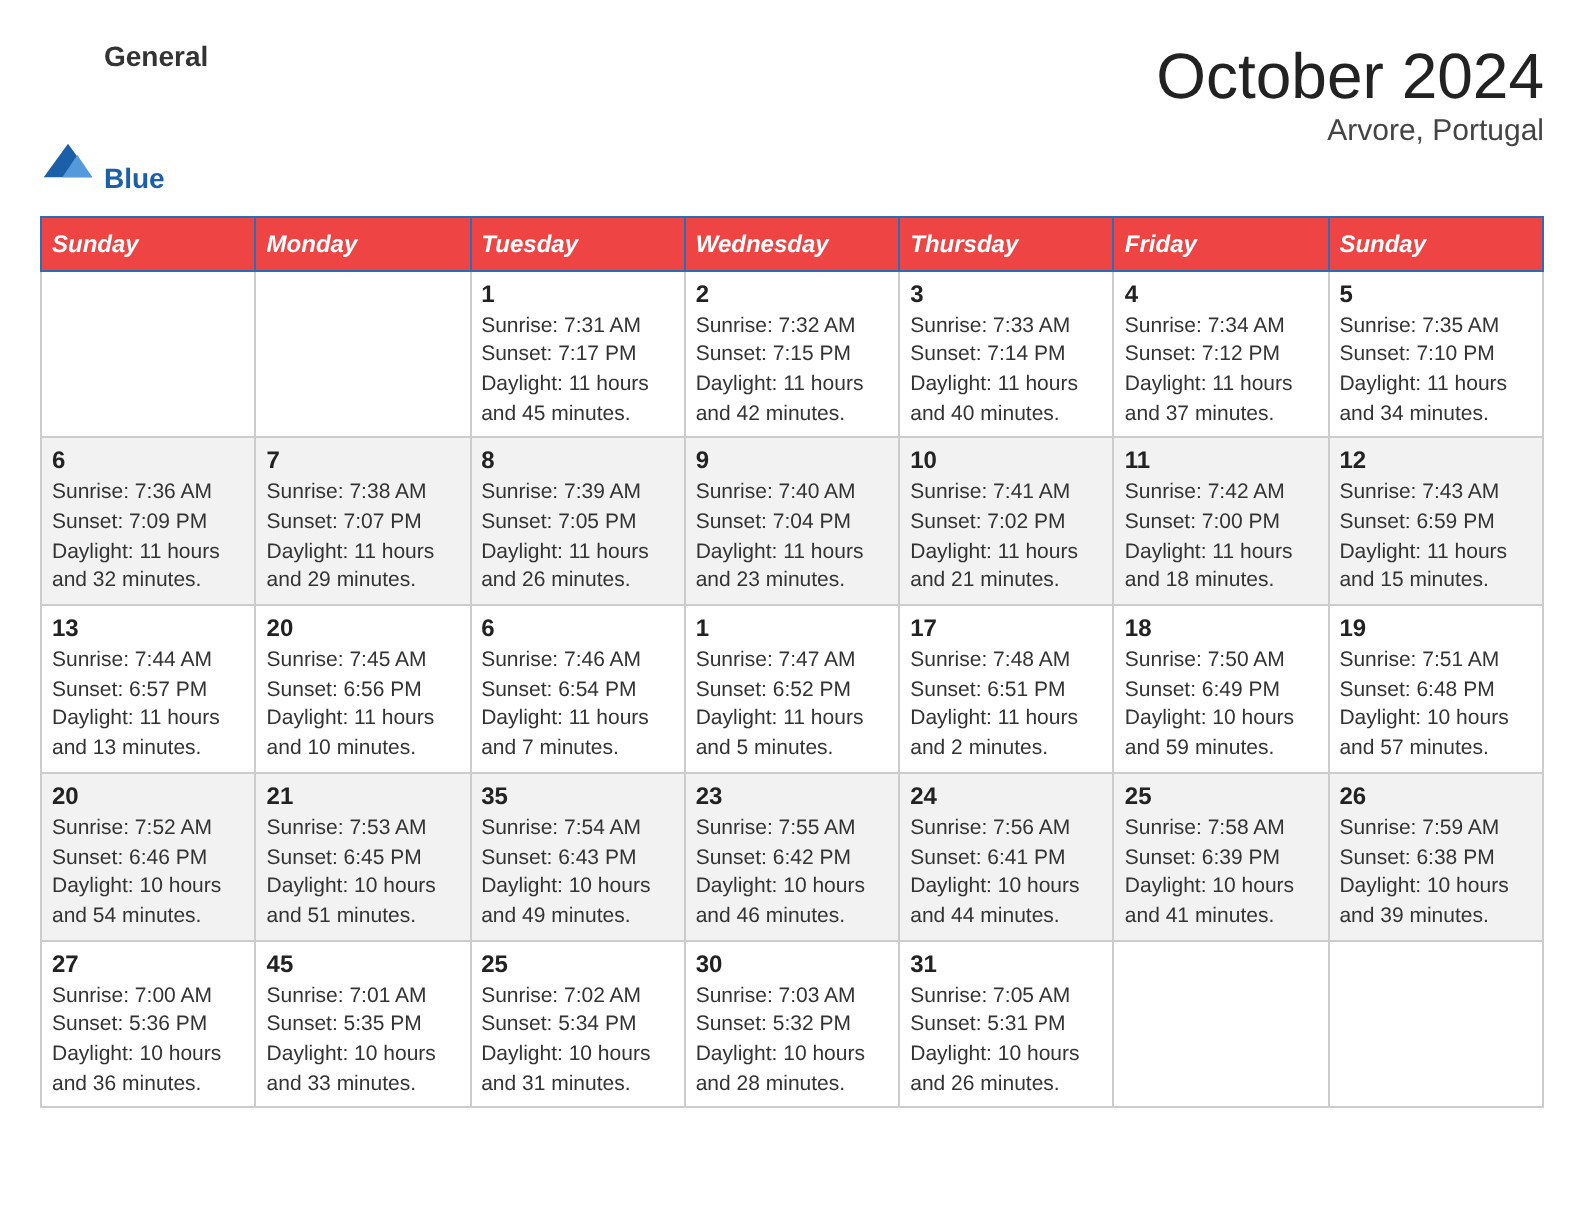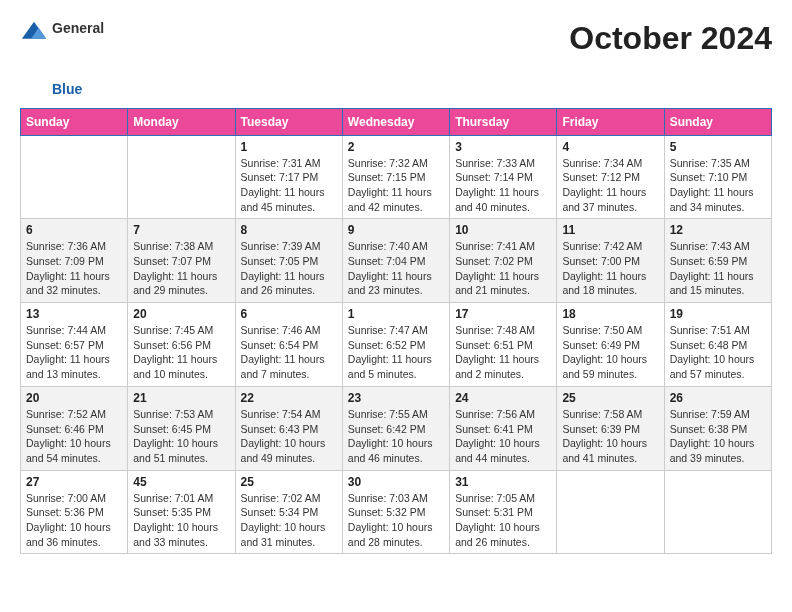--- a/index.html
+++ b/index.html
@@ -11,61 +11,62 @@
       padding: 20px;
     }
     .header {
       display: flex;
       justify-content: space-between;
       align-items: flex-start;
       margin-bottom: 10px;
     }
     .logo {
       display: flex;
-      align-items: flex-start;
+      align-items: flex-end;
       gap: 4px;
     }
     .logo-text {
       display: flex;
       flex-direction: column;
       font-size: 14px;
       font-weight: bold;
       line-height: 1.2;
     }
     .logo-text .general { color: #333; }
     .logo-text .blue { color: #1a5fa8; margin-top: 44px; }
     .logo-icon {
       width: 28px;
       height: 28px;
     }
     .title-block {
       text-align: right;
     }
     .month-title {
       font-size: 32px;
-      font-weight: bold;
+      font-weight: normal;
       color: #222;
     }
     .location {
       font-size: 15px;
       color: #444;
     }
     table {
       width: 100%;
       border-collapse: collapse;
       font-size: 11px;
     }
     thead th {
-      background: #ec4899;
+      background: #ef4444;
       color: #fff;
       text-align: left;
       padding: 6px 5px;
       font-size: 12px;
       font-weight: bold;
       border: 1px solid #2a6db5;
+      font-style: italic;
     }
     tbody td {
       border: 1px solid #ccc;
       vertical-align: top;
       padding: 4px 5px;
       width: calc(100% / 7);
       min-height: 80px;
     }
     tbody tr:nth-child(odd) td {
       background: #fff;
@@ -97,20 +98,21 @@
       <polygon points="15,2 28,20 2,20" fill="#1a5fa8"></polygon>
       <polygon points="20,8 28,20 12,20" fill="#5599dd"></polygon>
     </svg>
     <div class="logo-text">
       <span class="general">General</span>
       <span class="blue">Blue</span>
     </div>
   </div>
   <div class="title-block">
     <div class="month-title">October 2024</div>
+    <div class="location">Arvore, Portugal</div>
   </div>
 </div>
 
 <table>
   <thead>
     <tr>
       <th>Sunday</th>
       <th>Monday</th>
       <th>Tuesday</th>
       <th>Wednesday</th>
@@ -207,21 +209,21 @@
       <tr>
         <td>
           <div class="day-number">20</div>
           <div class="day-info">Sunrise: 7:52 AM<br>Sunset: 6:46 PM<br>Daylight: 10 hours and 54 minutes.</div>
         </td>
         <td>
           <div class="day-number">21</div>
           <div class="day-info">Sunrise: 7:53 AM<br>Sunset: 6:45 PM<br>Daylight: 10 hours and 51 minutes.</div>
         </td>
         <td>
-          <div class="day-number">22</div>
+          <div class="day-number">35</div>
           <div class="day-info">Sunrise: 7:54 AM<br>Sunset: 6:43 PM<br>Daylight: 10 hours and 49 minutes.</div>
         </td>
         <td>
           <div class="day-number">23</div>
           <div class="day-info">Sunrise: 7:55 AM<br>Sunset: 6:42 PM<br>Daylight: 10 hours and 46 minutes.</div>
         </td>
         <td>
           <div class="day-number">24</div>
           <div class="day-info">Sunrise: 7:56 AM<br>Sunset: 6:41 PM<br>Daylight: 10 hours and 44 minutes.</div>
         </td>

